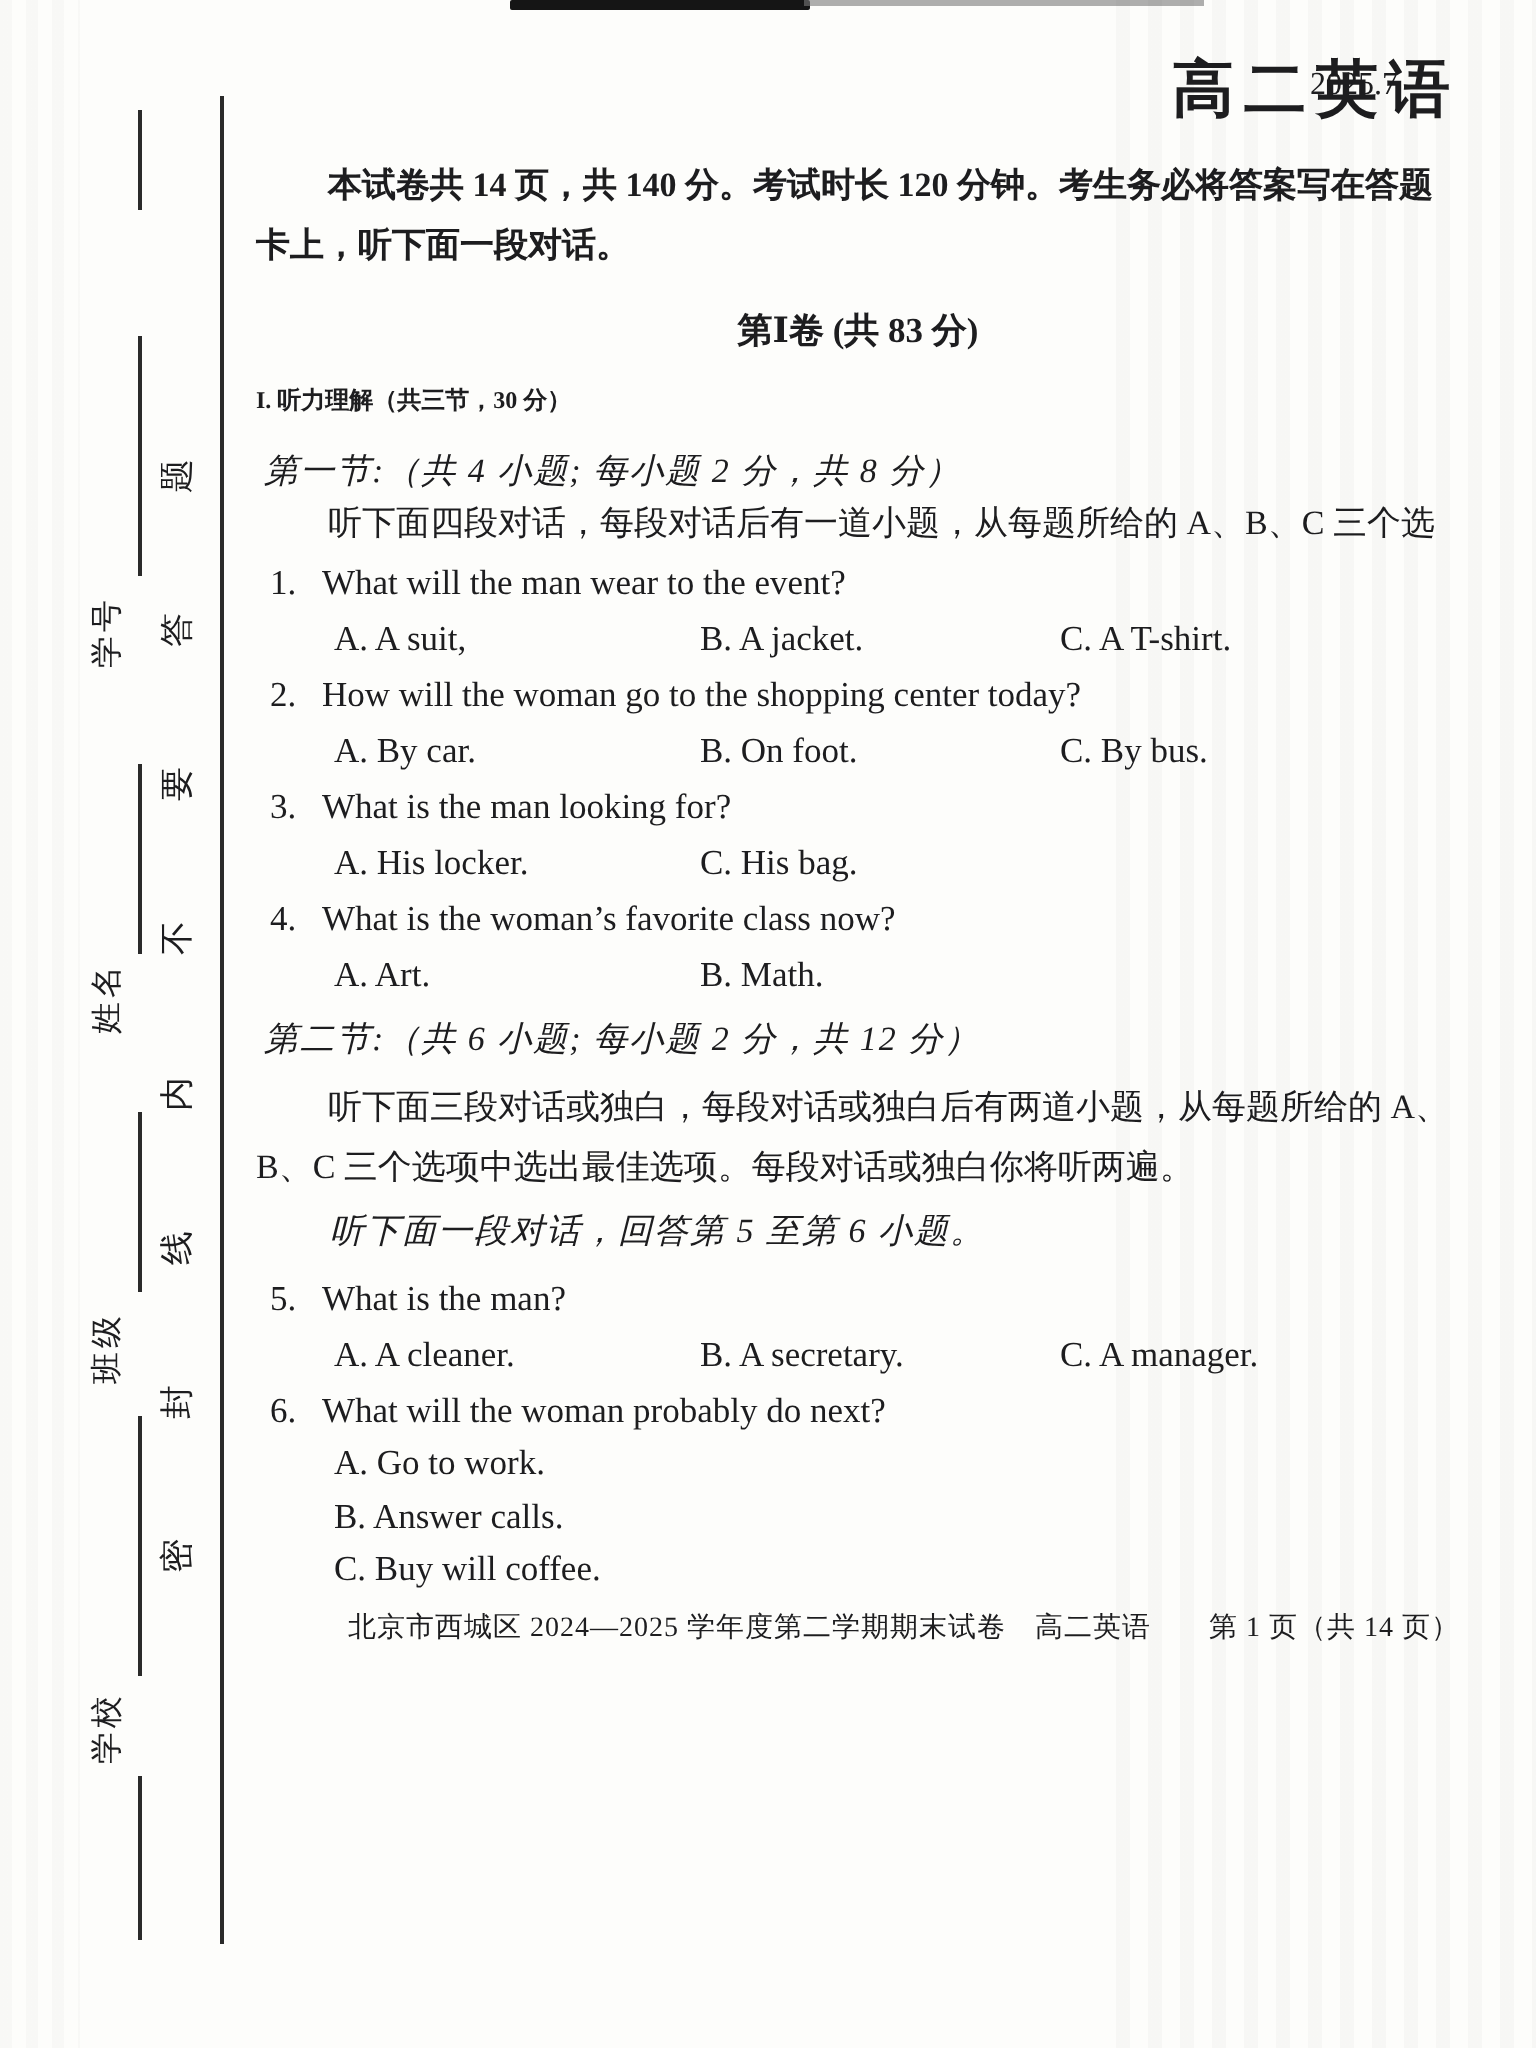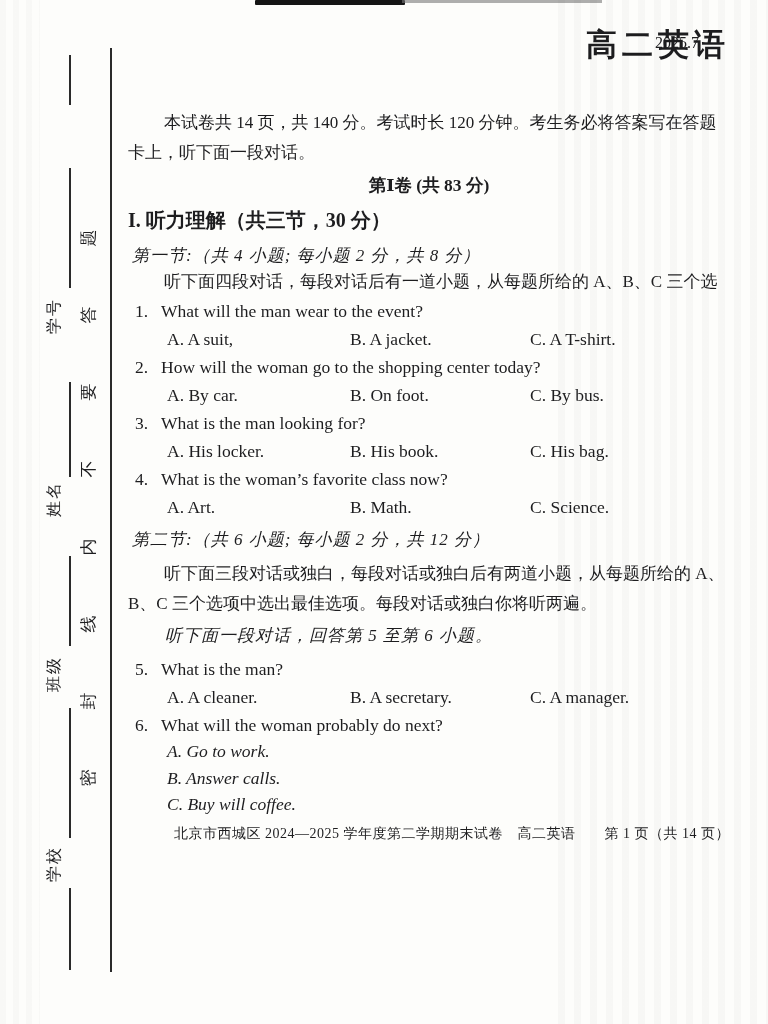--- a/index.html
+++ b/index.html
@@ -53,39 +53,39 @@
     transform:translate(-50%,-50%) rotate(-90deg);
     white-space:nowrap; font-size:16px; letter-spacing:2px;
   }
 
   
   .content { position:absolute; left:128px; top:0; width:602px; }
   .exam-title { margin-top:84px; text-align:center; font-size:19px; letter-spacing:1px; line-height:23px; }
   .subject-row { position:relative; margin-top:24px; height:42px; }
   .subject-title { text-align:right; font-size:31px; font-weight:bold; letter-spacing:5px; line-height:42px; }
   .exam-date { position:absolute; left:527px; top:10px; font-size:16px; }
-  .instructions { margin-top:42px; font-size:17px; line-height:30px; }
+  .instructions { margin-top:12px; font-size:17px; line-height:30px;font-weight:bold; }
   .indent2 { text-indent:36px; }
-  .part-title { margin-top:6px; text-align:center; font-size:17.5px; font-weight:bold; line-height:23px; }
-  .sec-heading { margin-top:12px; font-weight:bold; font-size:20px; line-height:23px; }
+  .part-title { margin-top:16px; text-align:center; font-size:17.5px; font-weight:bold; line-height:23px; }
+  .sec-heading { margin-top:12px; font-weight:bold; font-size:12px; line-height:23px; }
   .subsec-heading { margin-top:13px; font-style:italic; font-size:17px; line-height:22px; padding-left:4px; letter-spacing:1px; }
   .intro { font-size:17px; line-height:30px; margin-top:0; }
   .qline { display:flex; font-size:17.5px; line-height:28px; }
   .qnum { width:33px; padding-left:7px; flex:0 0 33px; }
   .qtext { flex:1; }
   .opts { display:flex; padding-left:39px; font-size:17.5px; line-height:28px; }
   .opt-a { width:183px; }
   .opt-b { width:180px; }
   .opt-c { flex:1; }
   .sec2 { margin-top:8px; }
   .intro-s2 { margin-top:8px; }
   .passage-note { margin-top:2px; font-style:italic; font-size:17px; line-height:30px; text-indent:37px; letter-spacing:1px; }
   .q5 { margin-top:4px; }
   .opts-stacked { padding-left:39px; font-size:17.5px; line-height:25px; }
-  .opts-stacked div { margin-bottom:1.5px;font-style:italic; }
+  .opts-stacked div { margin-bottom:1.5px; }
   .page-footer { margin-top:8px; text-align:right; font-size:14px; letter-spacing:.5px; }
 </style>
 </head>
 <body>
 
 <div class="page">
 
   <div class="scan-mark-top"></div>
   <div class="scan-mark-top2"></div>
   <div class="scan-stripes-right"></div>
@@ -161,34 +161,32 @@
       </div>
     </div>
 
     <div>
       <div class="qline">
         <span class="qnum">3.</span>
         <span class="qtext">What is the man looking for?</span>
       </div>
       <div class="opts">
         <span class="opt-a">A. His locker.</span>
-        <span class="opt-b">B. His book.</span>
         <span class="opt-c">C. His bag.</span>
       </div>
     </div>
 
     <div>
       <div class="qline">
         <span class="qnum">4.</span>
         <span class="qtext">What is the woman’s favorite class now?</span>
       </div>
       <div class="opts">
         <span class="opt-a">A. Art.</span>
         <span class="opt-b">B. Math.</span>
-        <span class="opt-c">C. Science.</span>
       </div>
     </div>
 
     <div class="subsec-heading sec2">第二节:（共 6 小题; 每小题 2 分，共 12 分）</div>
 
     <div class="intro intro-s2">
       <div class="indent2">听下面三段对话或独白，每段对话或独白后有两道小题，从每题所给的 A、</div>
       <div>B、C 三个选项中选出最佳选项。每段对话或独白你将听两遍。</div>
     </div>
 

